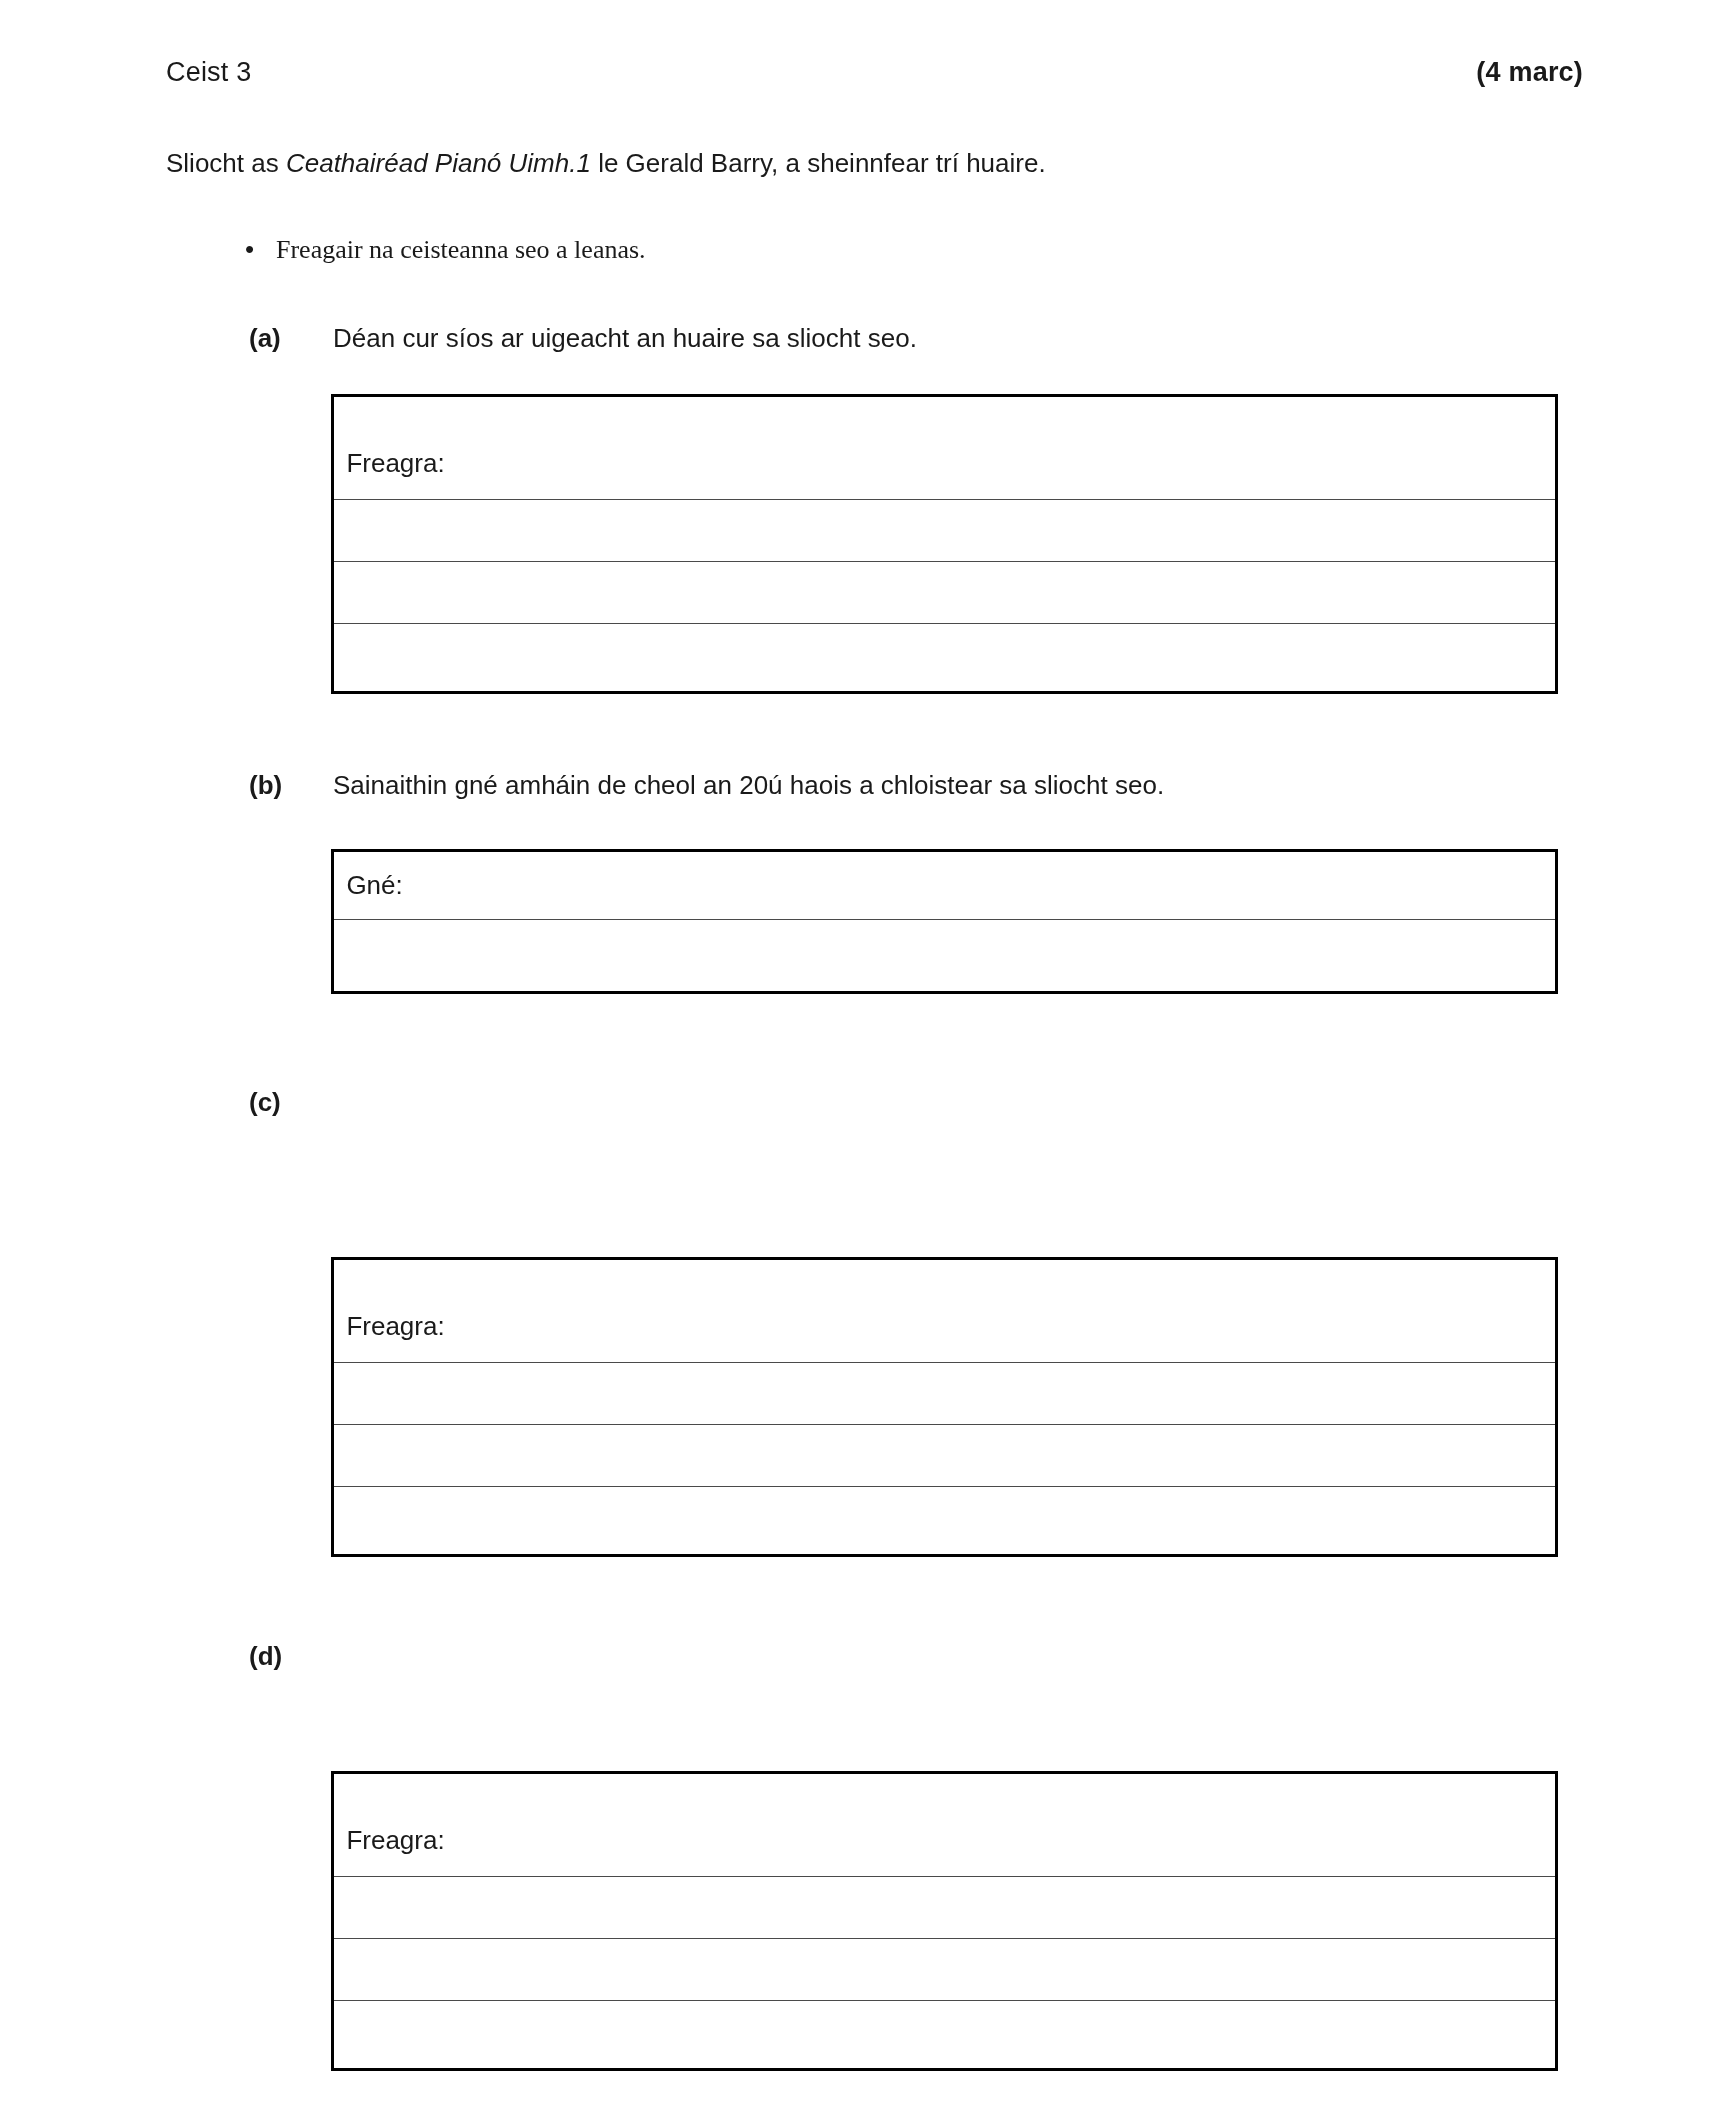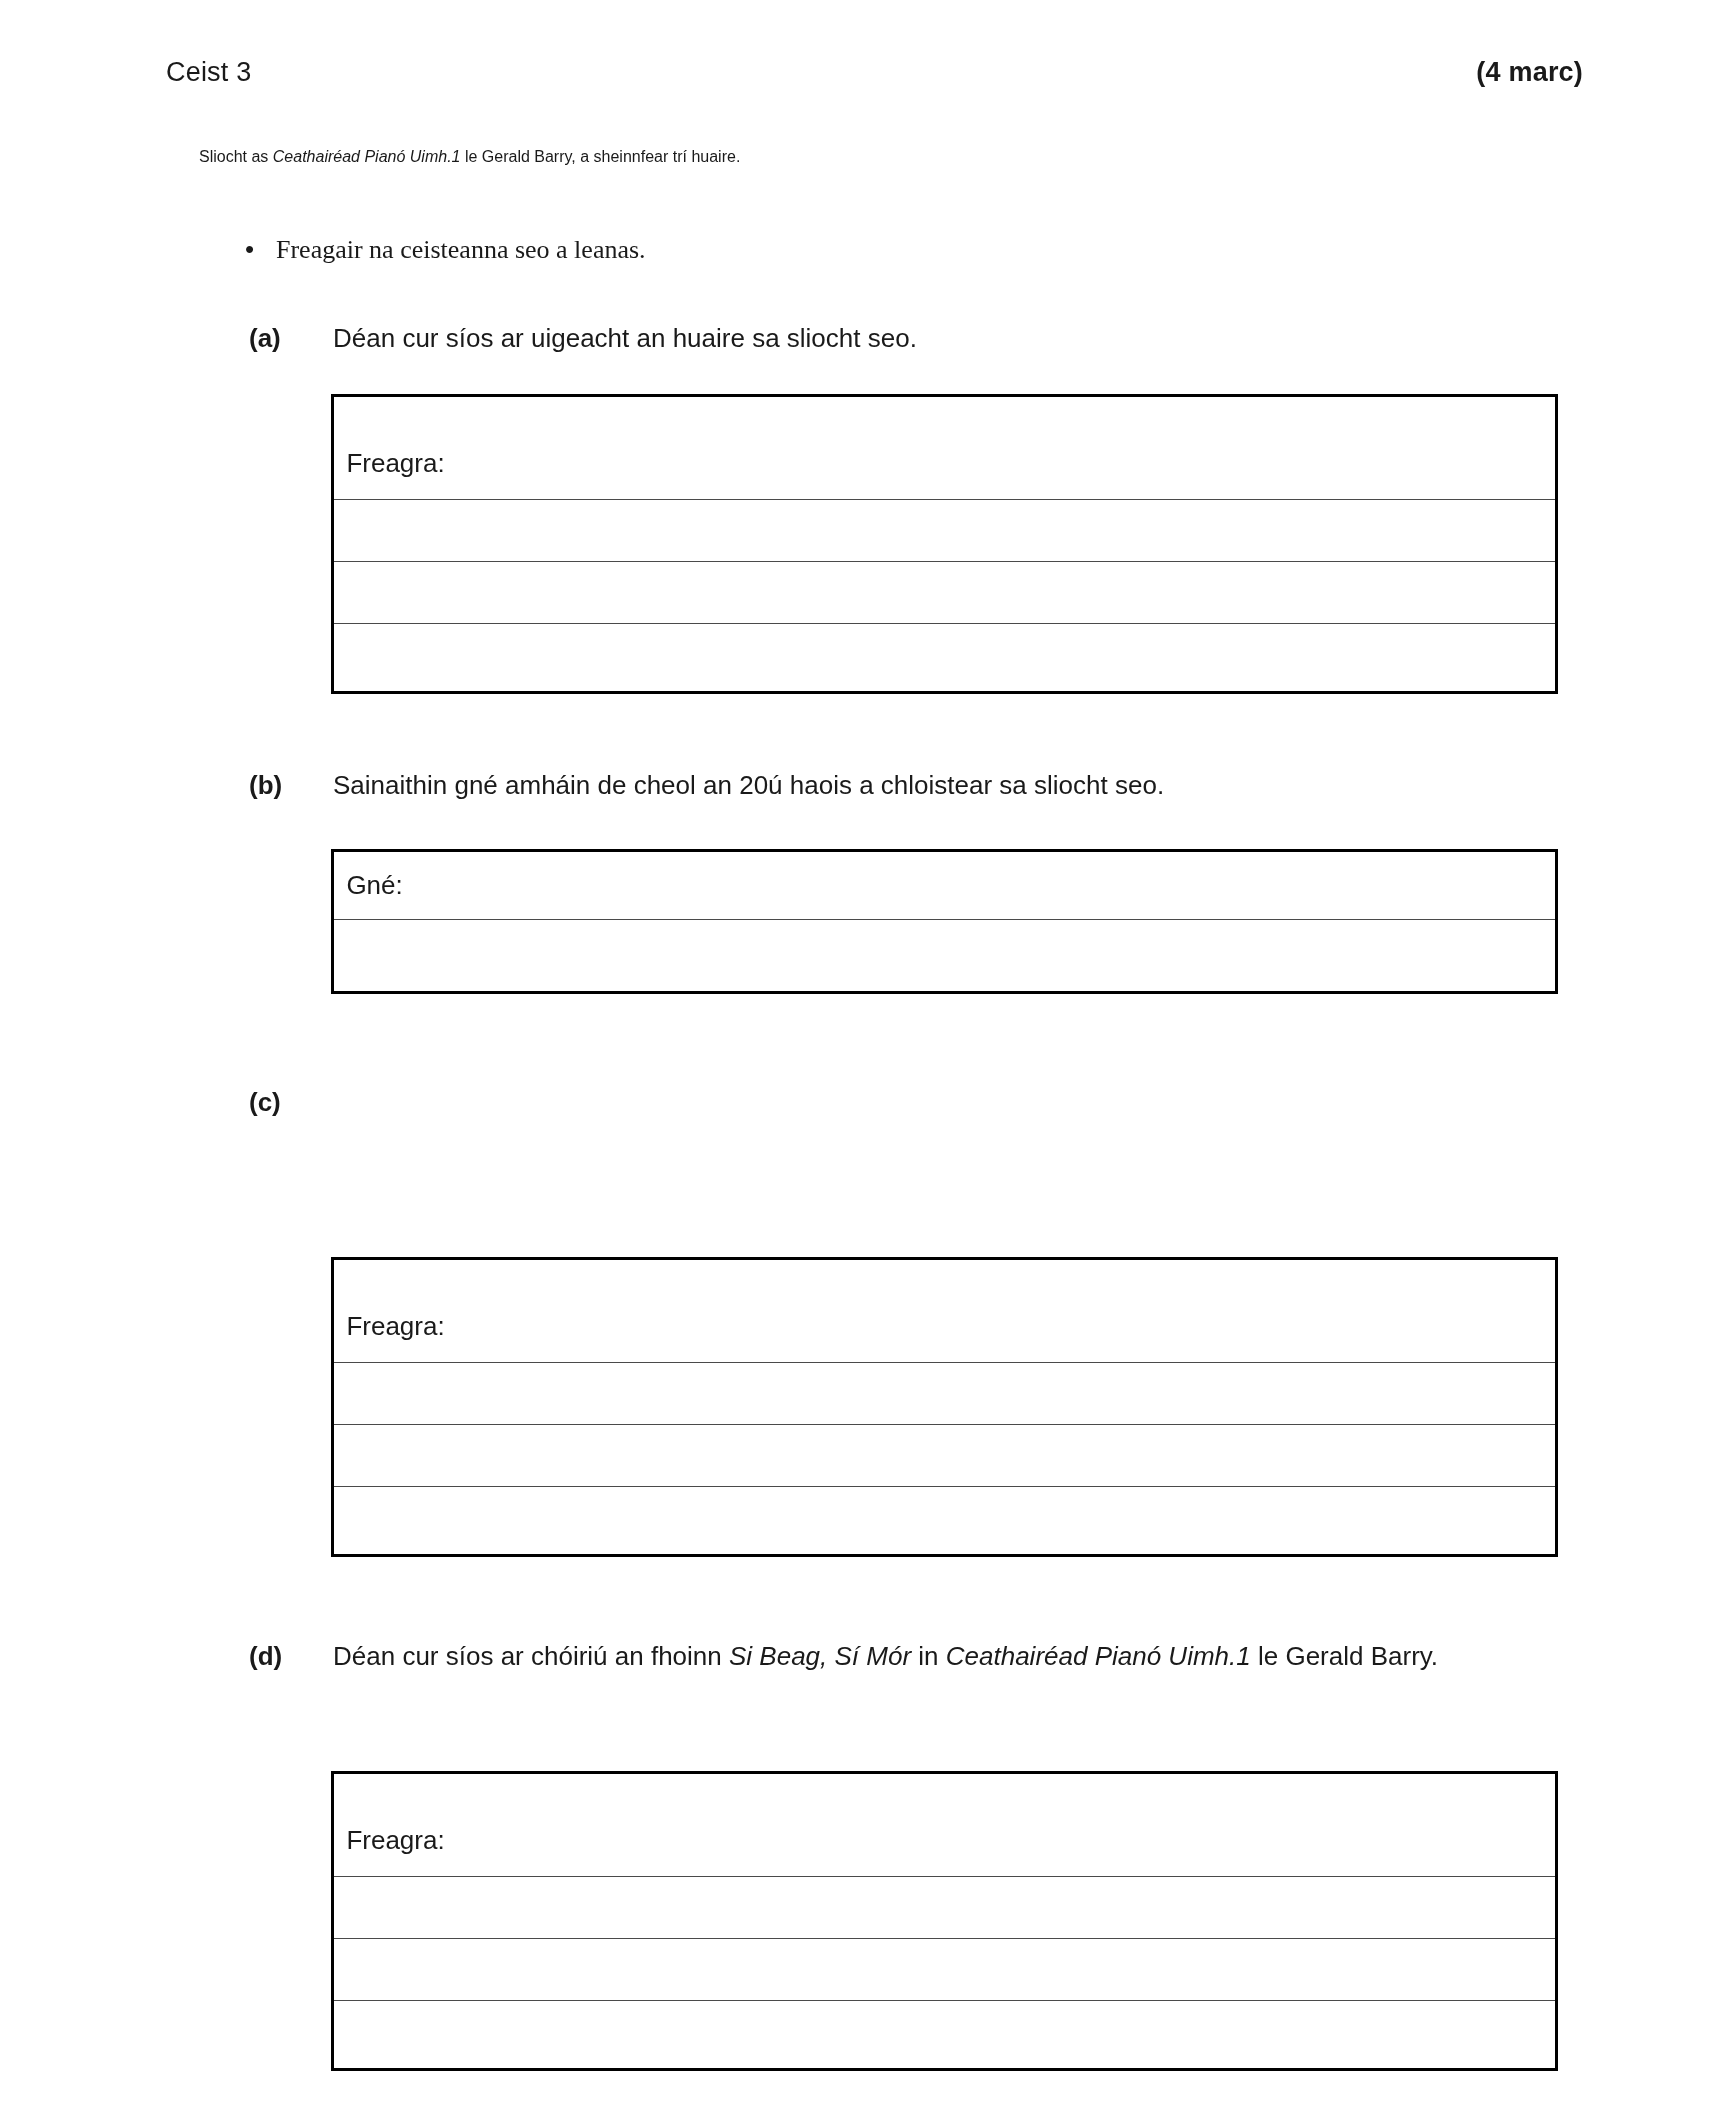--- a/index.html
+++ b/index.html
@@ -44,24 +44,23 @@
     font-size: 27px;
     font-weight: bold;
     letter-spacing: 0.2px;
   }
 
   
   .intro-line {
     position: absolute;
     left: 166px;
     top: 145px;
-    font-size: 16px;
+    font-size: 26px;
     line-height: 1.45;
     white-space: nowrap;
-    margin-left: 33px;
   }
   .intro-line em { font-style: italic; }
 
   
   .bullet-row {
     position: absolute;
     left: 245px;
     top: 231px;
     font-size: 26px;
     line-height: 1.45;
@@ -188,21 +187,20 @@
       <span class="ans-row-label">Freagra:</span>
     </div>
     <div class="ans-row r-norm"></div>
     <div class="ans-row r-norm"></div>
     <div class="ans-row r-last"></div>
   </div>
 
   <div class="qitem" style="top:1635px;">
     <div class="qitem-head">
       <div class="qlabel">(d)</div>
-      <div class="qtext"><span>Déan cur síos ar chóiriú an fhoinn </span><em>Si Beag, Sí Mór</em><span> in </span><em>Ceathairéad Pianó Uimh.1</em><span> le Gerald Barry.</span></div>
     </div>
   </div>
   <div class="answer-box" style="top:1771px; height:300px;">
     <div class="ans-row r-first">
       <span class="ans-row-label">Freagra:</span>
     </div>
     <div class="ans-row r-norm"></div>
     <div class="ans-row r-norm"></div>
     <div class="ans-row r-last"></div>
   </div>

